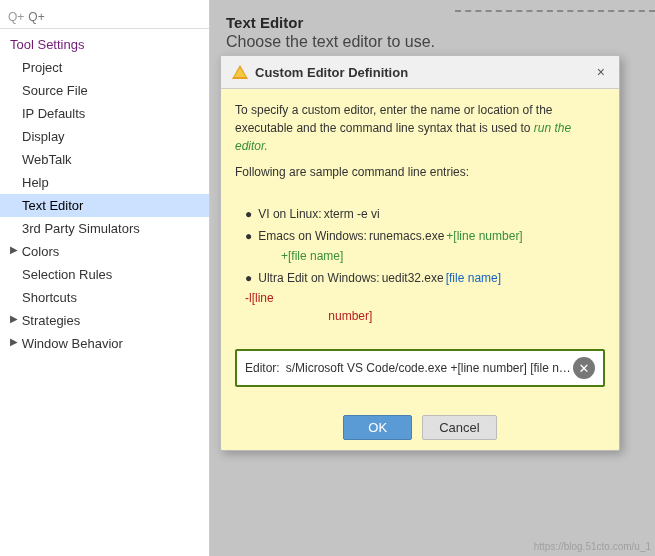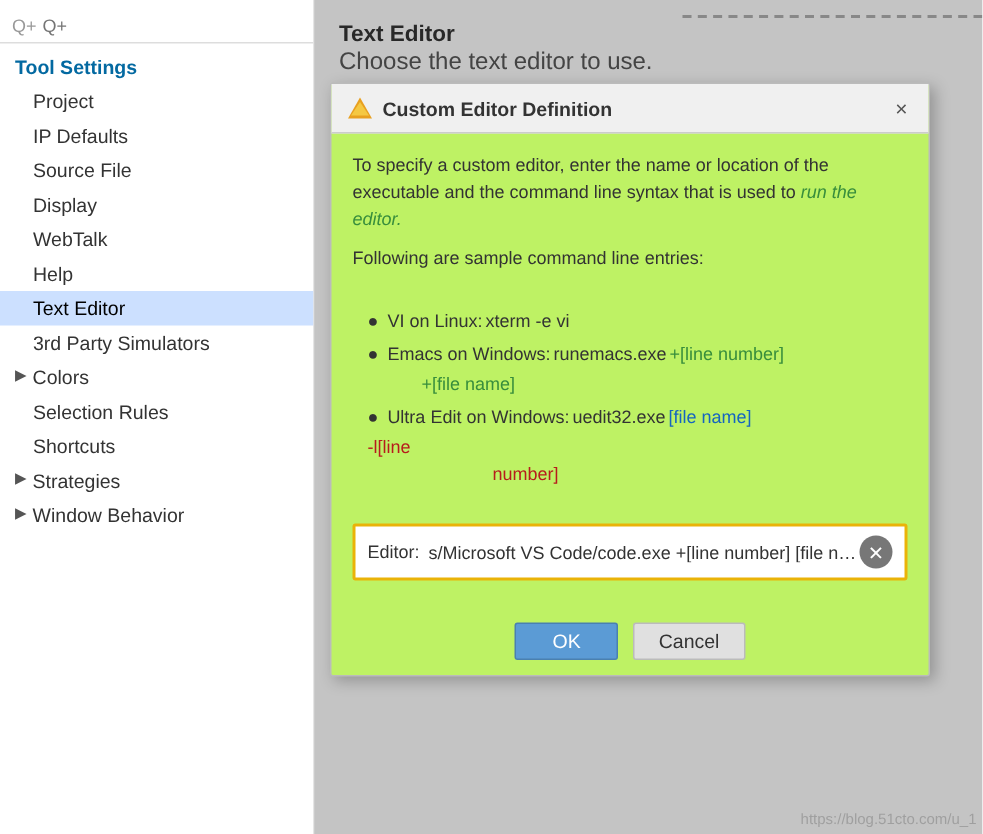--- a/index.html
+++ b/index.html
@@ -38,22 +38,22 @@
       width: 100%;
       background: transparent;
     }
     .search-icon-small {
       color: #999;
       margin-right: 4px;
       font-size: 12px;
     }
 
     .sidebar-section-label {
-      font-weight: bold;
-      color: #0369a1;
+      font-weight: normal;
+      color: #701a75;
       padding: 4px 10px;
       font-size: 13px;
     }
 
     .sidebar-item {
       padding: 4px 10px 4px 22px;
       color: #333;
       cursor: pointer;
       font-size: 13px;
       display: flex;
@@ -156,21 +156,21 @@
       top: 0; left: 0; right: 0; bottom: 0;
       background: rgba(0,0,0,0.2);
       display: flex;
       align-items: flex-start;
       justify-content: flex-start;
       padding-top: 55px;
       padding-left: 10px;
     }
 
     .dialog {
-      background: #bef264;
+      background: #fef9c3;
       border: 1px solid #bbb;
       width: 400px;
       box-shadow: 3px 3px 10px rgba(0,0,0,0.25);
       border-radius: 2px;
     }
 
     .dialog-header {
       background: #f0f0f0;
       border-bottom: 1px solid #ccc;
       padding: 7px 10px;
@@ -251,21 +251,21 @@
     }
 
     .cmd-black { color: #333; }
     .cmd-blue { color: #1565c0; font-weight: normal; }
     .cmd-green { color: #388e3c; }
     .cmd-red { color: #b71c1c; }
 
     
     .editor-input-row {
       margin: 24px 0 8px 0;
-      border: 2px solid #eab308;
+      border: 2px solid #4d7c0f;
       background: #fff;
       padding: 6px 8px;
       display: flex;
       align-items: center;
       border-radius: 2px;
       position: relative;
     }
 
     .editor-input-label {
       font-size: 12px;
@@ -346,24 +346,24 @@
   <div class="search-bar">
     <span class="search-icon-small">Q+</span>
     <input type="text" placeholder="Q+" style="">
   </div>
   <div class="sidebar-section-label">Tool Settings</div>
 
   <div class="sidebar-item">
       <span>Project</span>
     </div>
   <div class="sidebar-item">
+      <span>Source File</span>
+    </div>
+  <div class="sidebar-item">
       <span>IP Defaults</span>
-    </div>
-  <div class="sidebar-item">
-      <span>Source File</span>
     </div>
   <div class="sidebar-item">
       <span>Display</span>
     </div>
   <div class="sidebar-item">
       <span>WebTalk</span>
     </div>
   <div class="sidebar-item">
       <span>Help</span>
     </div>

